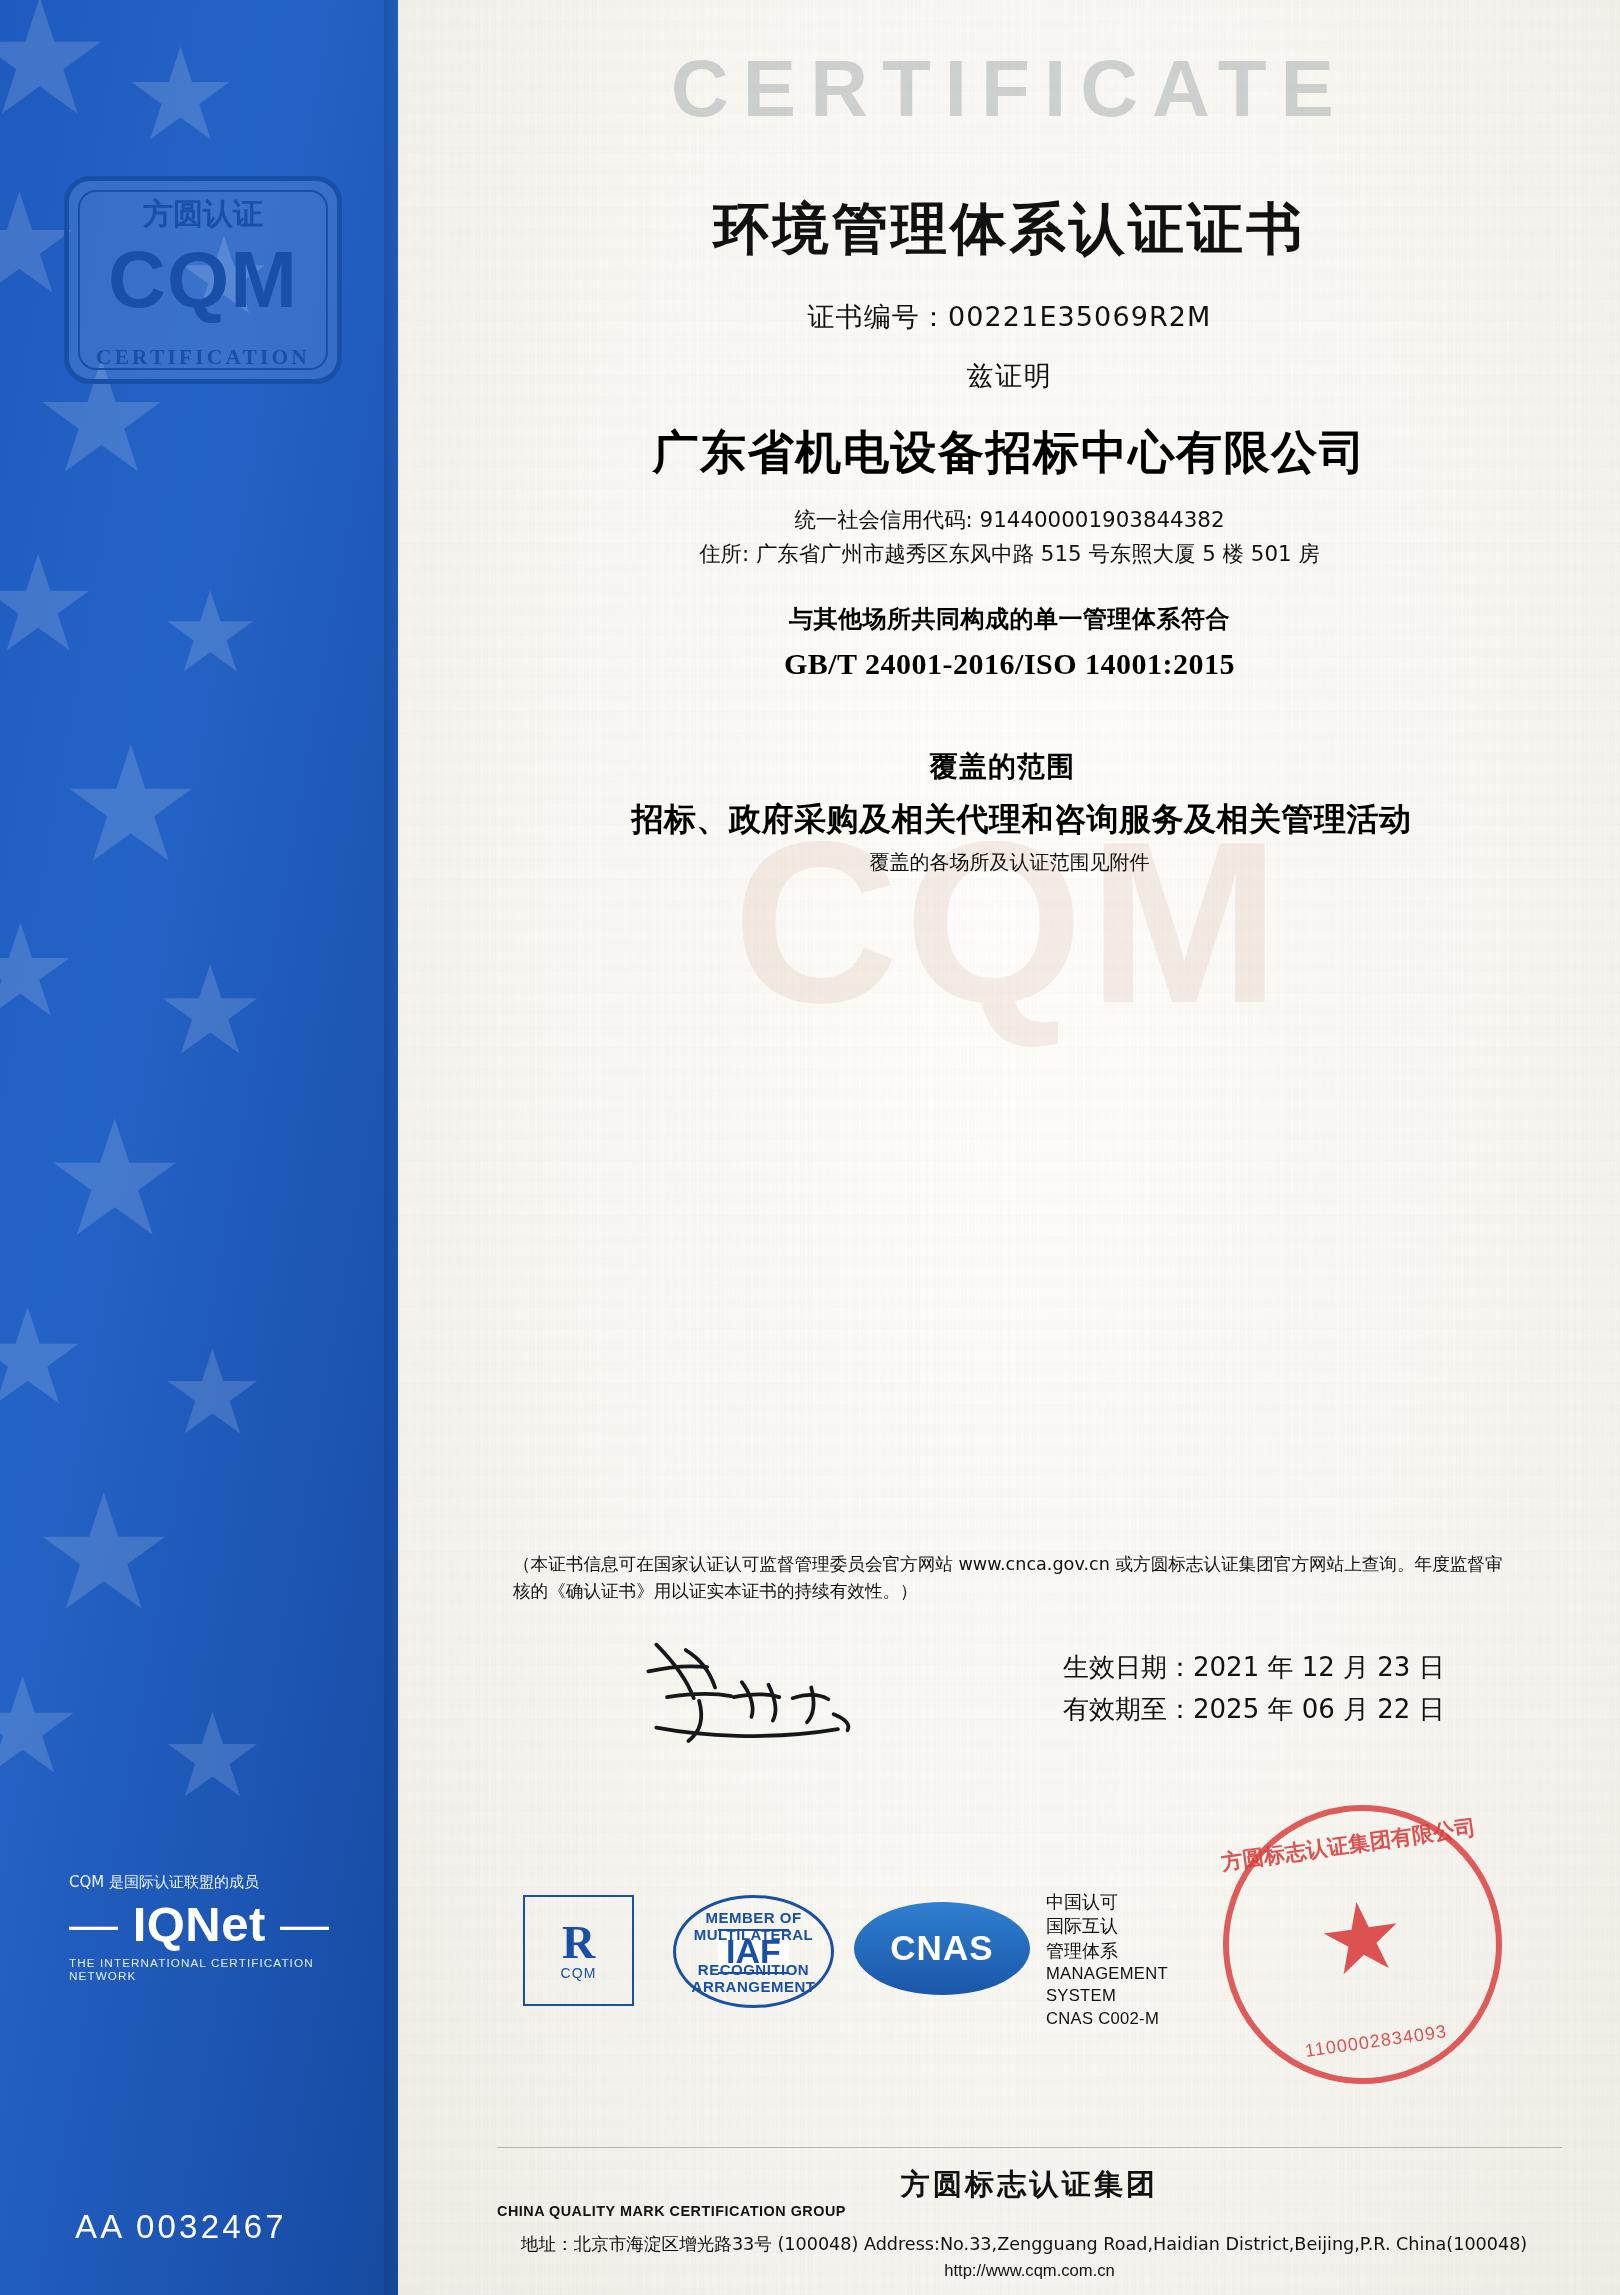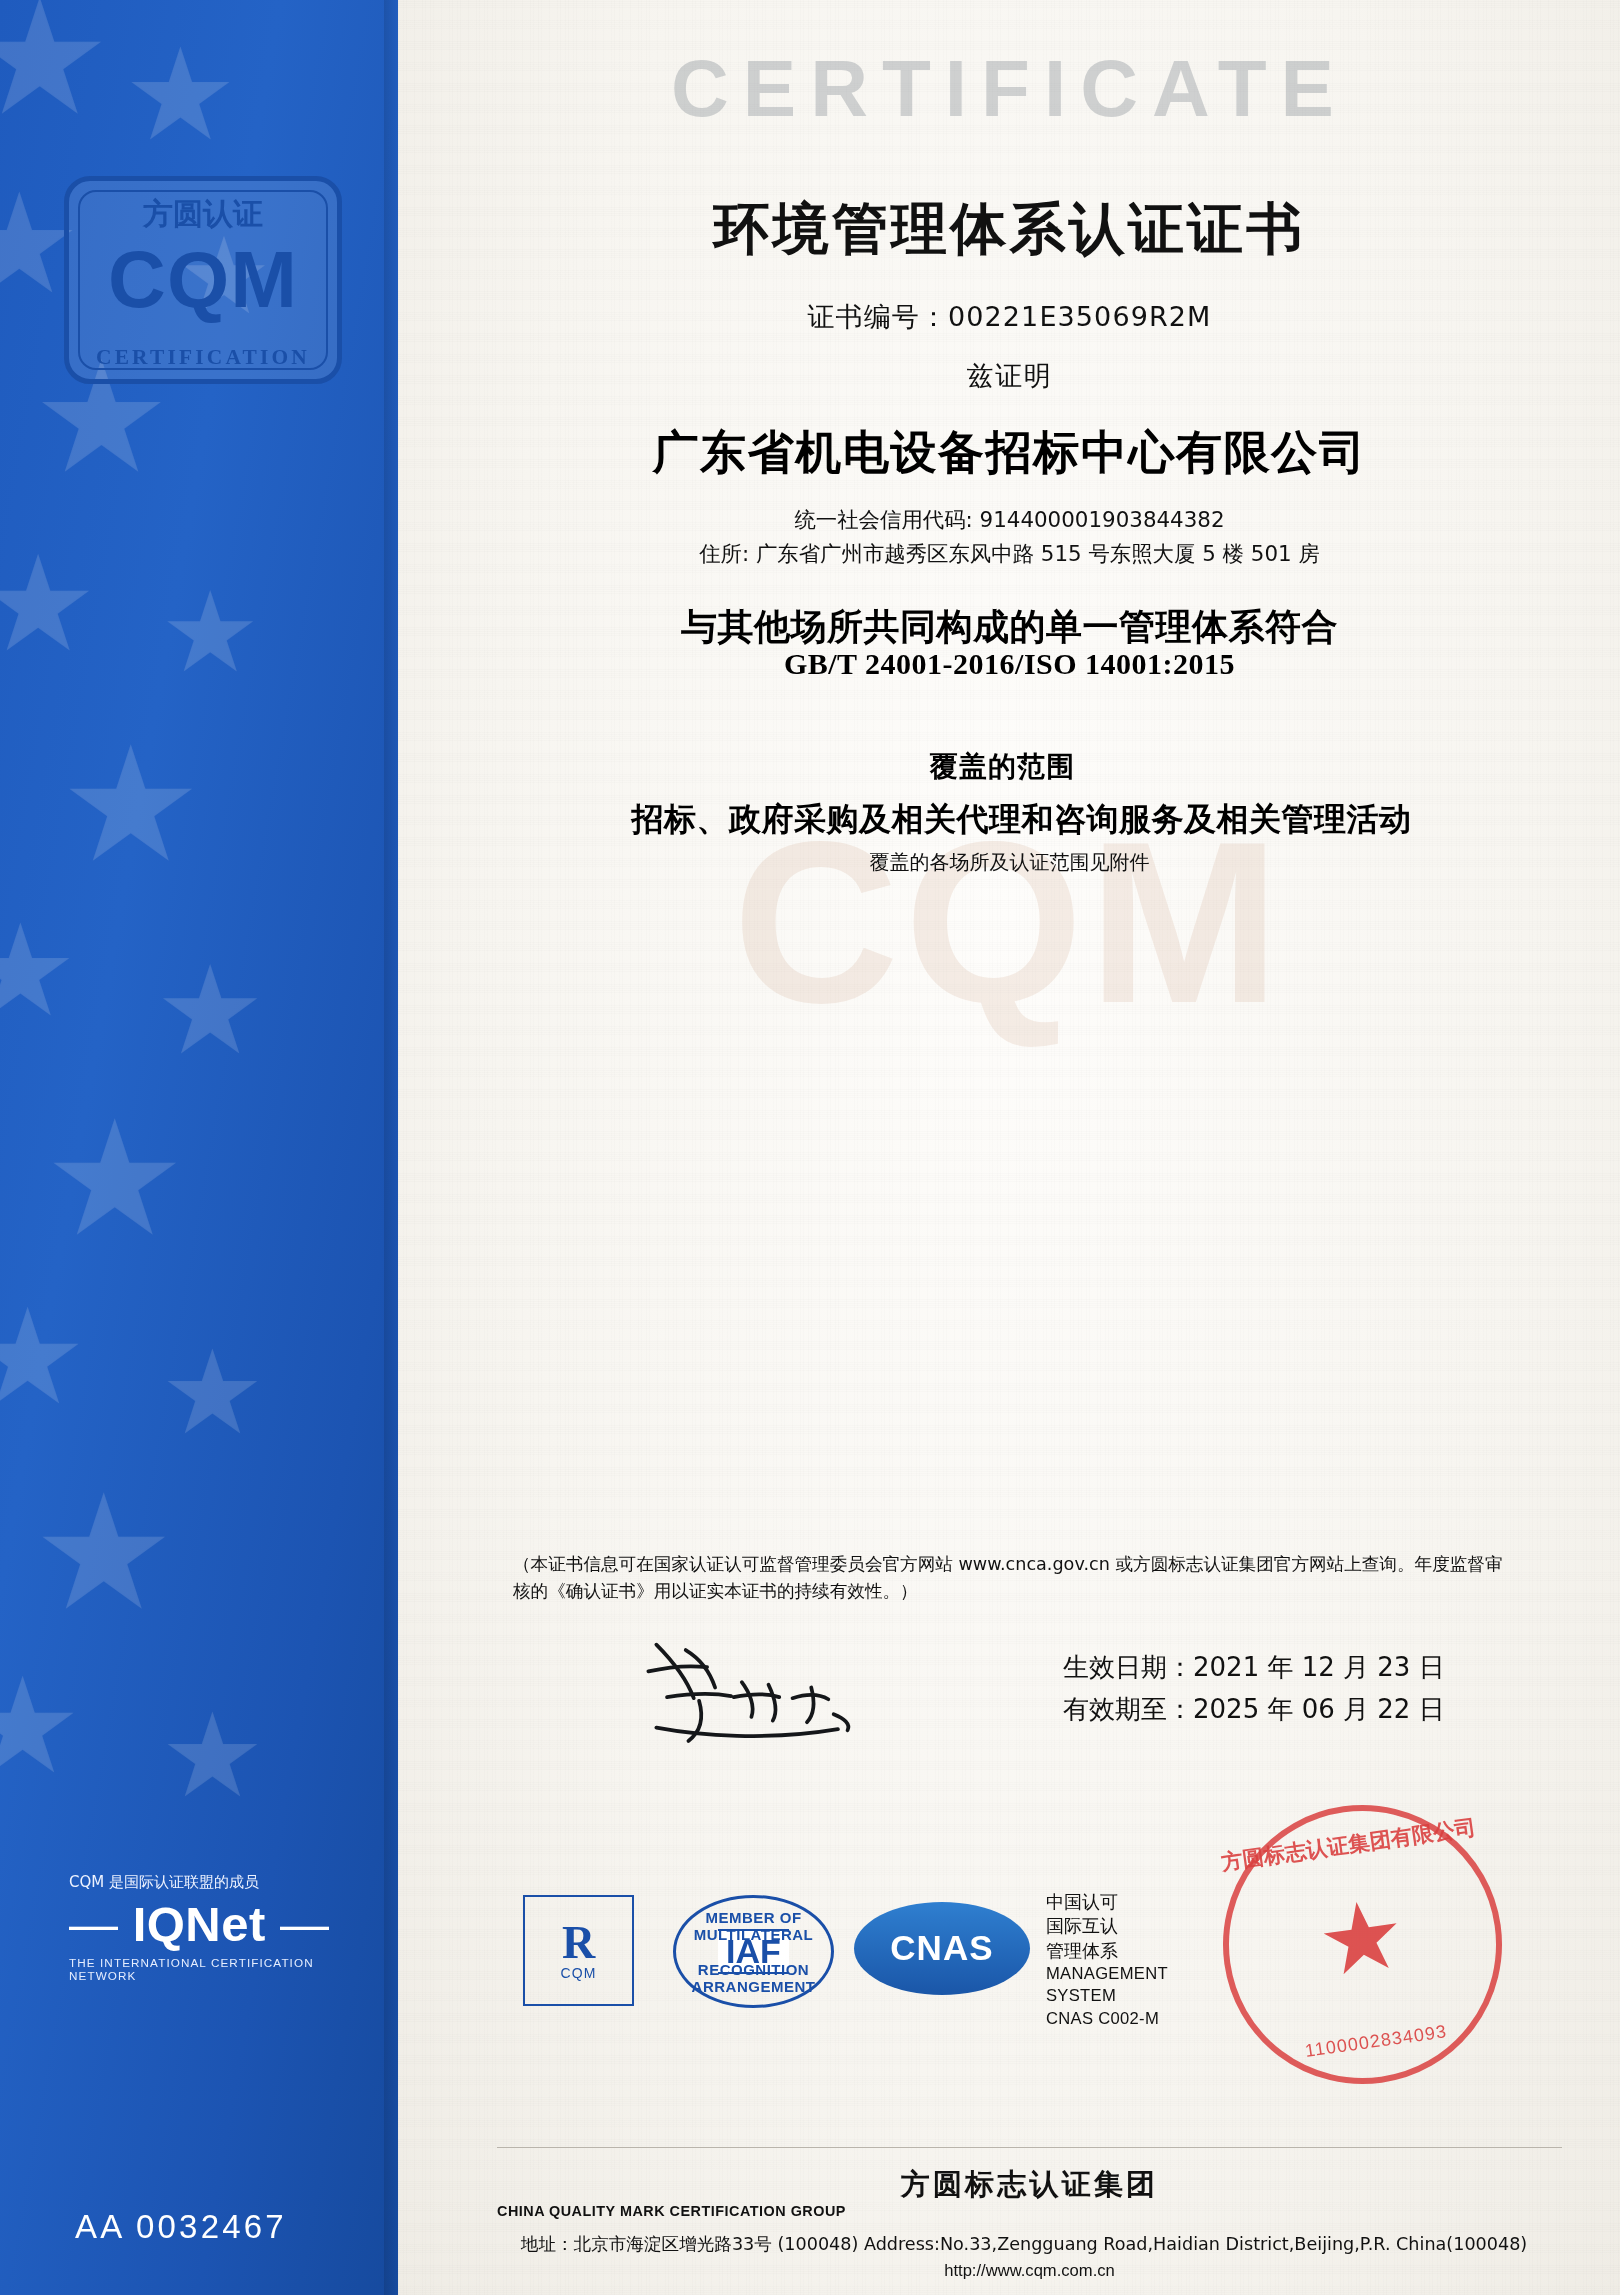--- a/index.html
+++ b/index.html
@@ -169,21 +169,21 @@
     font-family: "DejaVu Sans", sans-serif;
   }
   .address {
     top: 539px;
     font-size: 21.4px;
     color: #111;
     font-family: "DejaVu Sans", sans-serif;
   }
   .conform {
     top: 603px;
-    font-size: 36px;
+    font-size: 24px;
     font-weight: 700;
     color: #000;
     font-family: "DejaVu Sans", sans-serif;
     letter-spacing: 0.5px;
   }
   .standard {
     top: 647px;
     font-size: 30px;
     font-weight: 700;
     color: #000;

